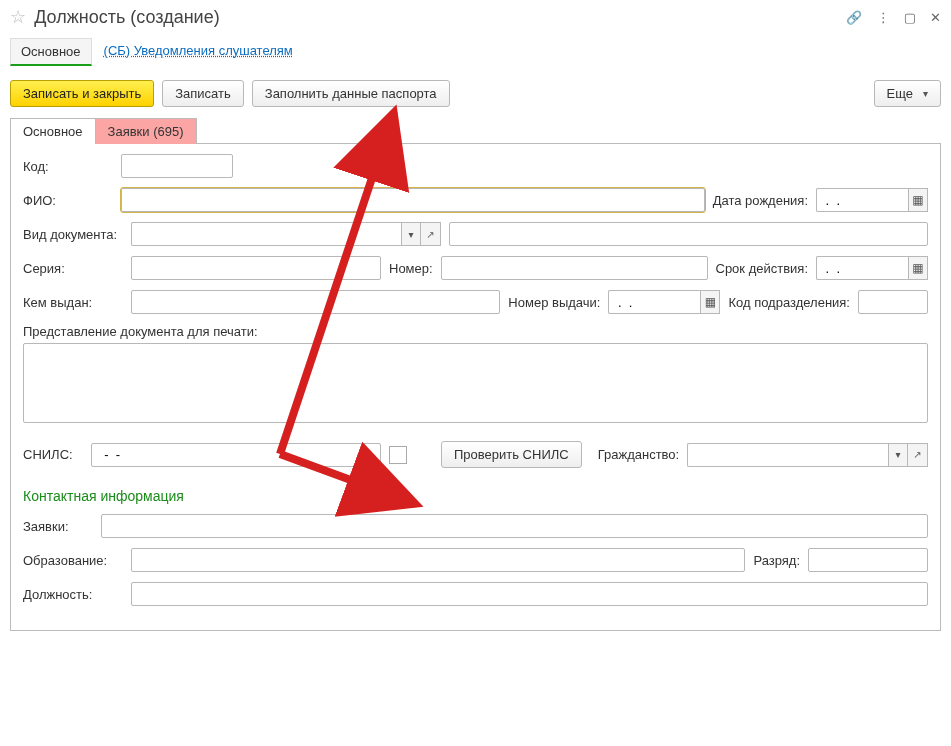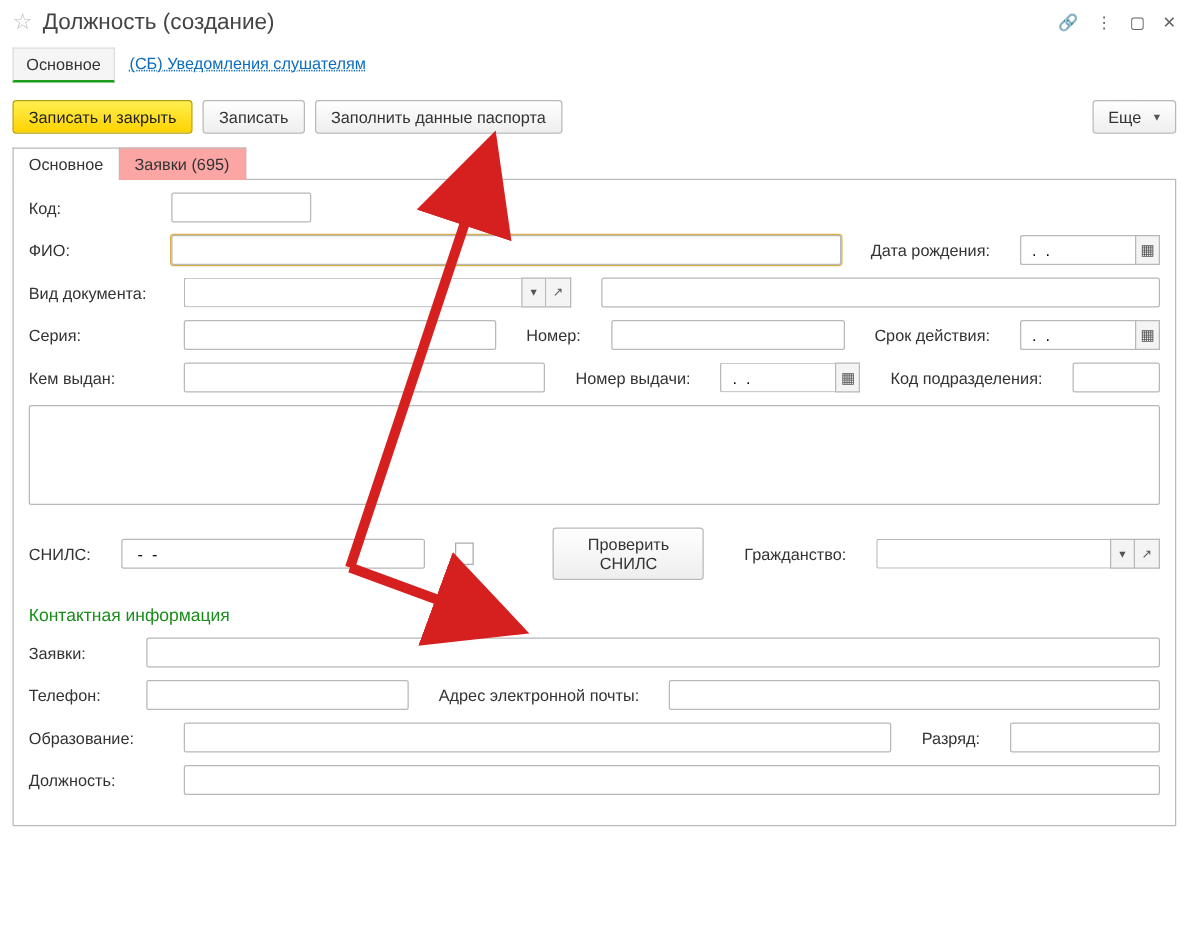--- a/index.html
+++ b/index.html
@@ -64,21 +64,21 @@
     top: 1px;
   }
   .tab.active { background: #fff; z-index: 2; }
   .tab + .tab { margin-left: -1px; }
 
   .panel {
     border: 1px solid #bbb;
     padding: 10px 12px 14px 12px;
   }
 
-  .row { display: flex; align-items: center; gap: 24px; margin-bottom: 10px; }
+  .row { display: flex; align-items: center; gap: 8px; margin-bottom: 10px; }
   .label { white-space: nowrap; color: #333; }
   input.fld, textarea.fld {
     border: 1px solid #b8b8b8;
     border-radius: 2px;
     padding: 3px 5px;
     font-size: 13px;
     height: 24px;
     background: #fff;
   }
   textarea.fld { height: 80px; resize: none; }
@@ -193,20 +193,23 @@
       <input class="fld" style="flex: 1 1 0%; min-width: 0px;">
       <span class="label">Номер выдачи:</span>
       <div class="combo">
         <input class="fld" style="width: 92px;" value=" .  .  ">
         <div class="cbtn cal">▦</div>
       </div>
       <span class="label">Код подразделения:</span>
       <input class="fld" style="width: 70px;">
     </div>
 
+    <div class="row" style="margin-bottom:4px">
+      <span class="label">Представление документа для печати:</span>
+    </div>
     <div class="row">
       <textarea class="fld" style="width: 100%;"></textarea>
     </div>
 
     <div class="row" style="margin-top:18px">
       <span class="label" style="width:60px">СНИЛС:</span>
       <input class="fld" style="width: 290px;" value="  -  -">
       <div class="snils-check"></div>
       <div style="width:18px"></div>
       <button class="btn">Проверить СНИЛС</button>
@@ -218,26 +221,20 @@
       </div>
     </div>
 
     <div class="section-title" style="margin-top:20px">Контактная информация</div>
 
     <div class="row">
       <span class="label" style="width:70px">Заявки:</span>
       <input class="fld" style="flex: 1 1 0%;">
     </div>
 
-    <div class="row">
-      <span class="label" style="width:70px">Телефон:</span>
-      <input class="fld" style="width: 210px;">
-      <span class="label">Адрес электронной почты:</span>
-      <input class="fld" style="flex: 1 1 0%;">
-    </div>
 
     <div class="row" style="">
       <span class="label" style="width:100px">Образование:</span>
       <input class="fld" style="flex: 1 1 0%;">
       <span class="label">Разряд:</span>
       <input class="fld" style="width: 120px;">
     </div>
 
     <div class="row">
       <span class="label" style="width:100px">Должность:</span>

